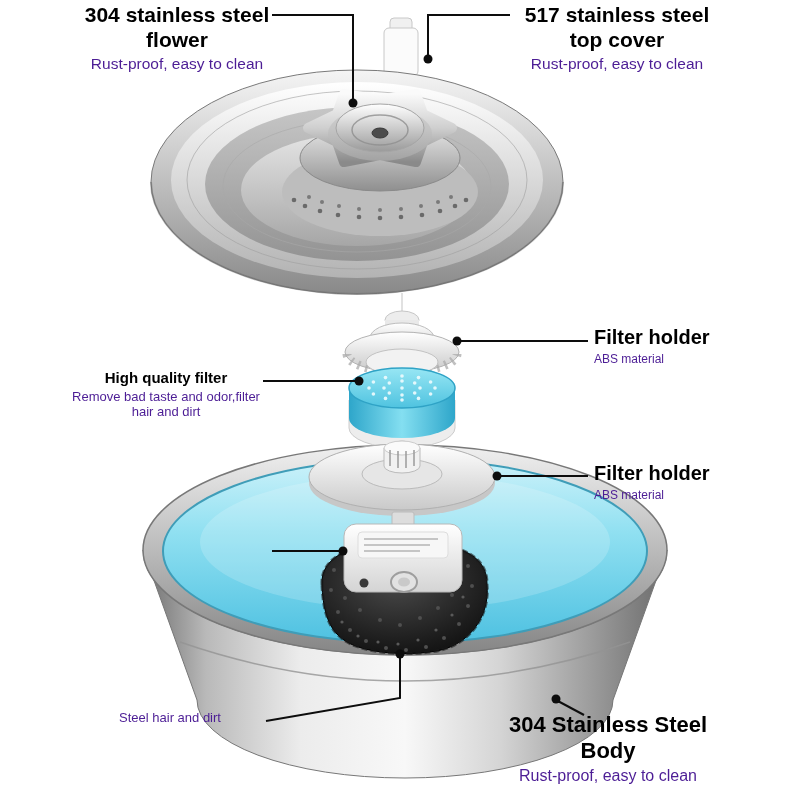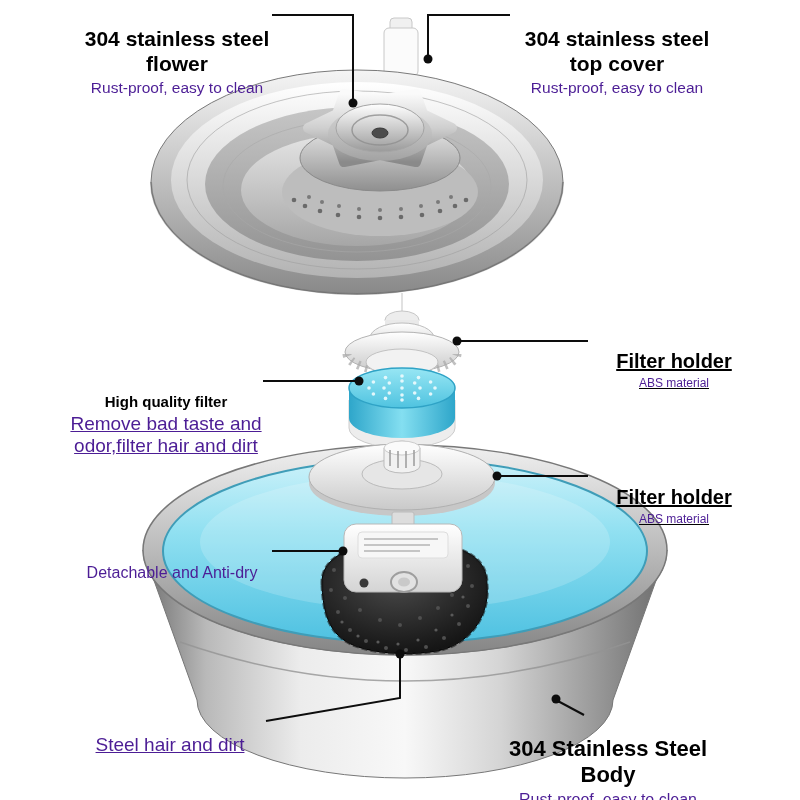--- a/index.html
+++ b/index.html
@@ -1,26 +1,26 @@
 <!DOCTYPE html>
 <html><head>
 <meta charset="utf-8">
 <style>
   html,body{margin:0;padding:0;background:#fff;}
   #canvas{position:relative;width:800px;height:800px;background:#ffffff;overflow:hidden;
           font-family:"Liberation Sans",sans-serif;}
   #art{position:absolute;left:0;top:0;}
-  .label{position:absolute;color:#000;margin-top:24px;}
+  .label{position:absolute;color:#000;}
   .label .title{font-weight:bold;color:#000;line-height:1.18;}
   .label .sub{color:#4c1d95;margin-top:2px;line-height:1.2;}
   .center{text-align:center;}
-  .left{text-align:center;text-decoration:underline;}
+  .left{text-align:left;}
   .t21 .title{font-size:21px;} .t21 .sub{font-size:15.5px;}
   .t20 .title{font-size:20px;} .t20 .sub{font-size:12px;}
-  .t19 .title{font-size:15px;} .t19 .sub{font-size:19px;text-decoration:underline;}
+  .t19 .title{font-size:15px;} .t19 .sub{font-size:13px;}
   .t22 .title{font-size:22px;} .t22 .sub{font-size:16px;}
 </style>
 </head>
 <body>
 
 <div id="canvas">
 
   <svg id="art" width="800" height="800" viewBox="0 0 800 800">
     <defs>
       <linearGradient id="gPlateOuter" x1="0" y1="0" x2="0" y2="1">
@@ -290,41 +290,40 @@
       <circle cx="556" cy="699" r="4.5"></circle>
     </g>
   </svg>
 
   <div class="label center t21" style="left:72px;top:3px;width:210px">
     <div class="title">304 stainless steel flower</div>
     <div class="sub">Rust-proof, easy to clean</div>
   </div>
 
   <div class="label center t21" style="left:512px;top:3px;width:210px">
-    <div class="title">304 stainless steel top cover</div>
+    <div class="title">517 stainless steel top cover</div>
     <div class="sub">Rust-proof, easy to clean</div>
   </div>
 
   <div class="label left t20" style="left:594px;top:326px;width:160px">
     <div class="title">Filter holder</div>
     <div class="sub">ABS material</div>
   </div>
 
   <div class="label center t19" style="left:66px;top:369px;width:200px">
     <div class="title">High quality filter</div>
     <div class="sub">Remove bad taste and odor,filter hair and dirt</div>
   </div>
 
   <div class="label left t20" style="left:594px;top:462px;width:160px">
     <div class="title">Filter holder</div>
     <div class="sub">ABS material</div>
   </div>
 
   <div class="label center t22" style="left:66px;top:537px;width:212px">
-    <div class="sub">Detachable and Anti-dry</div>
   </div>
 
   <div class="label center t19" style="left:80px;top:708px;width:180px">
     <div class="sub">Steel hair and dirt</div>
   </div>
 
   <div class="label center t22" style="left:492px;top:712px;width:232px">
     <div class="title">304 Stainless Steel Body</div>
     <div class="sub">Rust-proof, easy to clean</div>
   </div>

